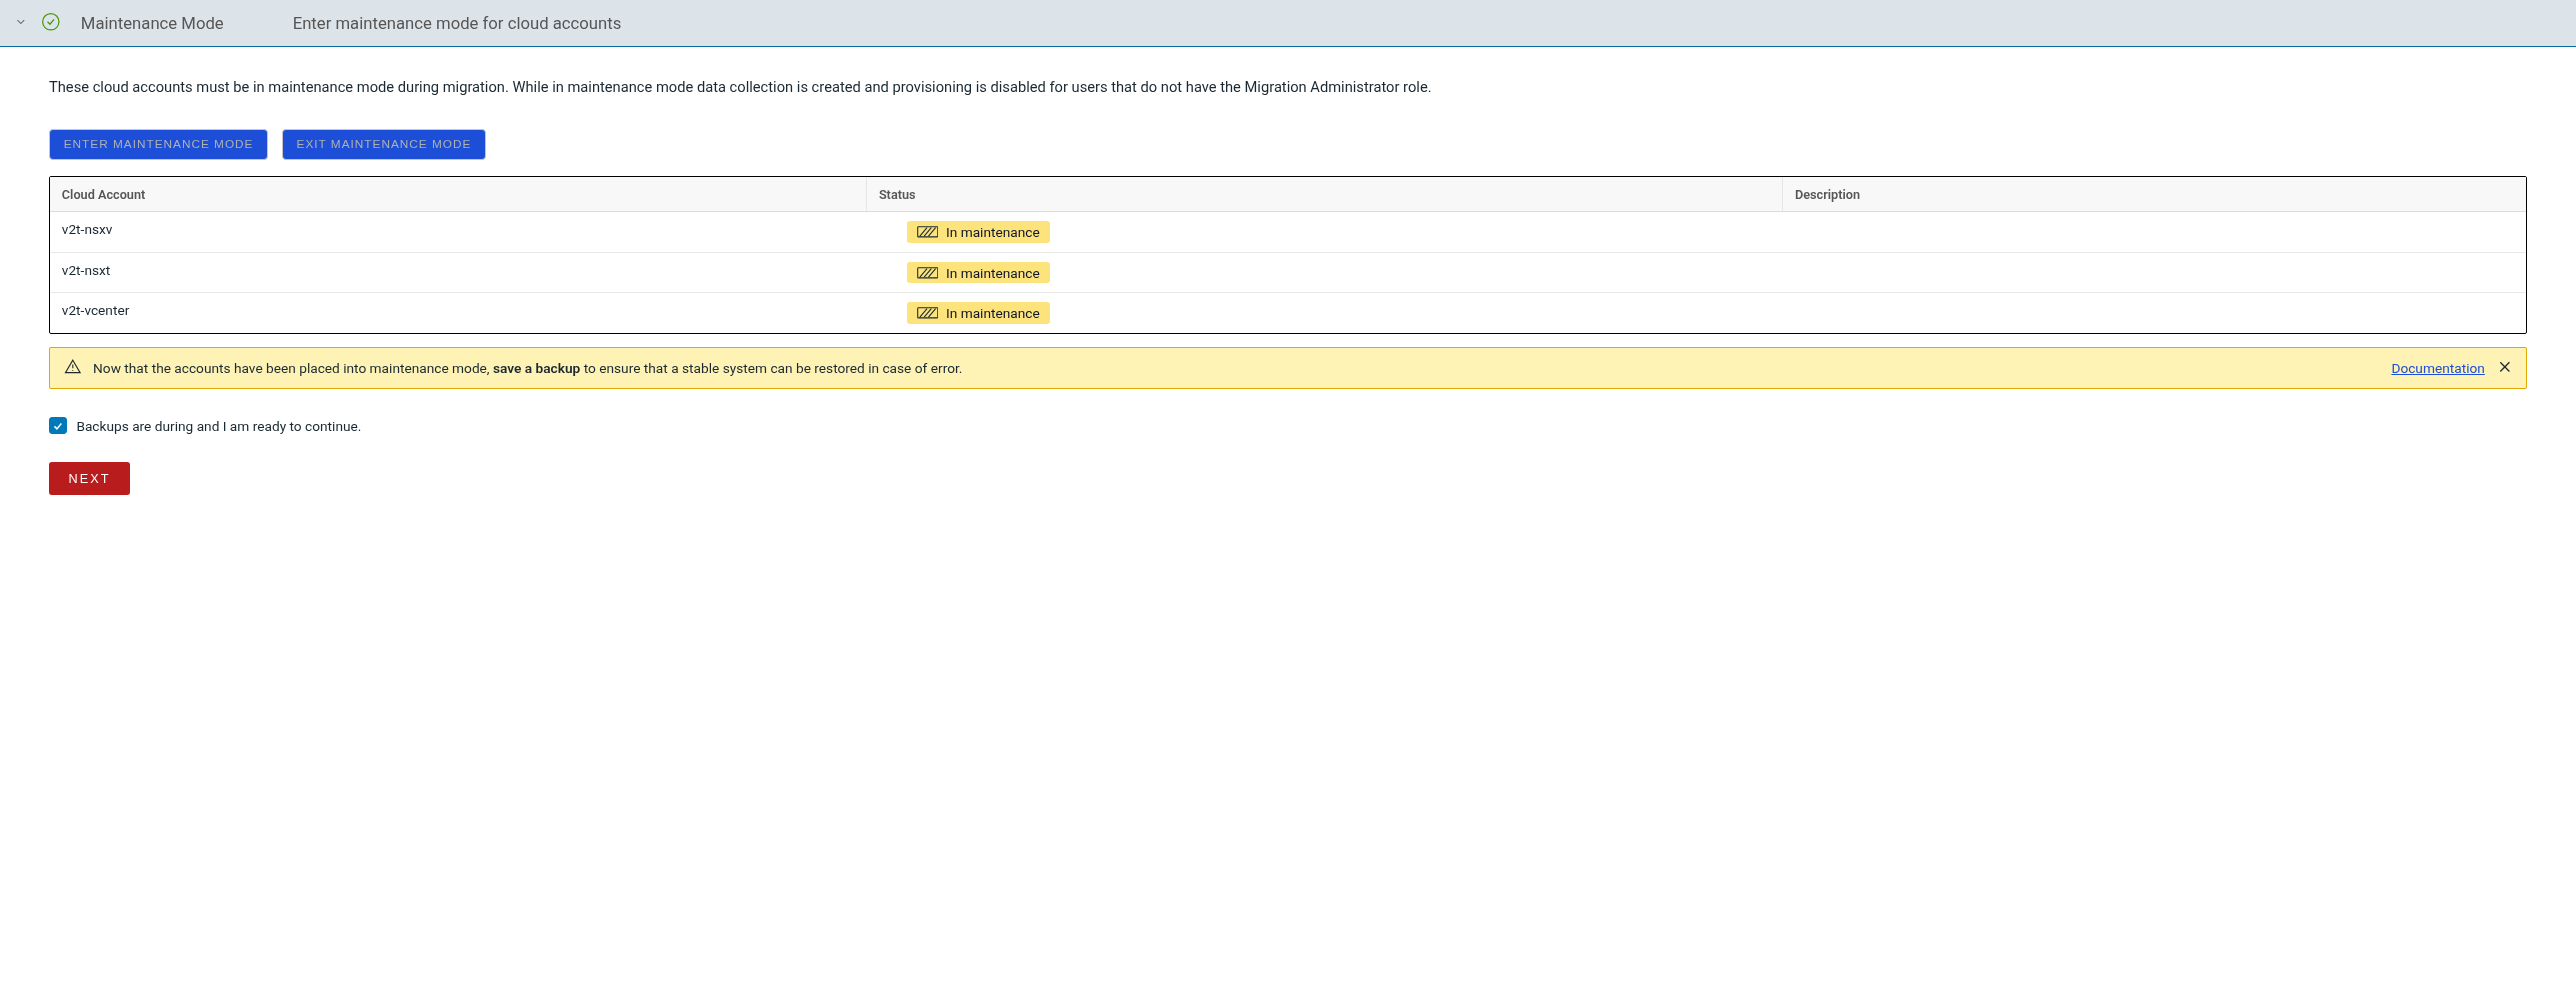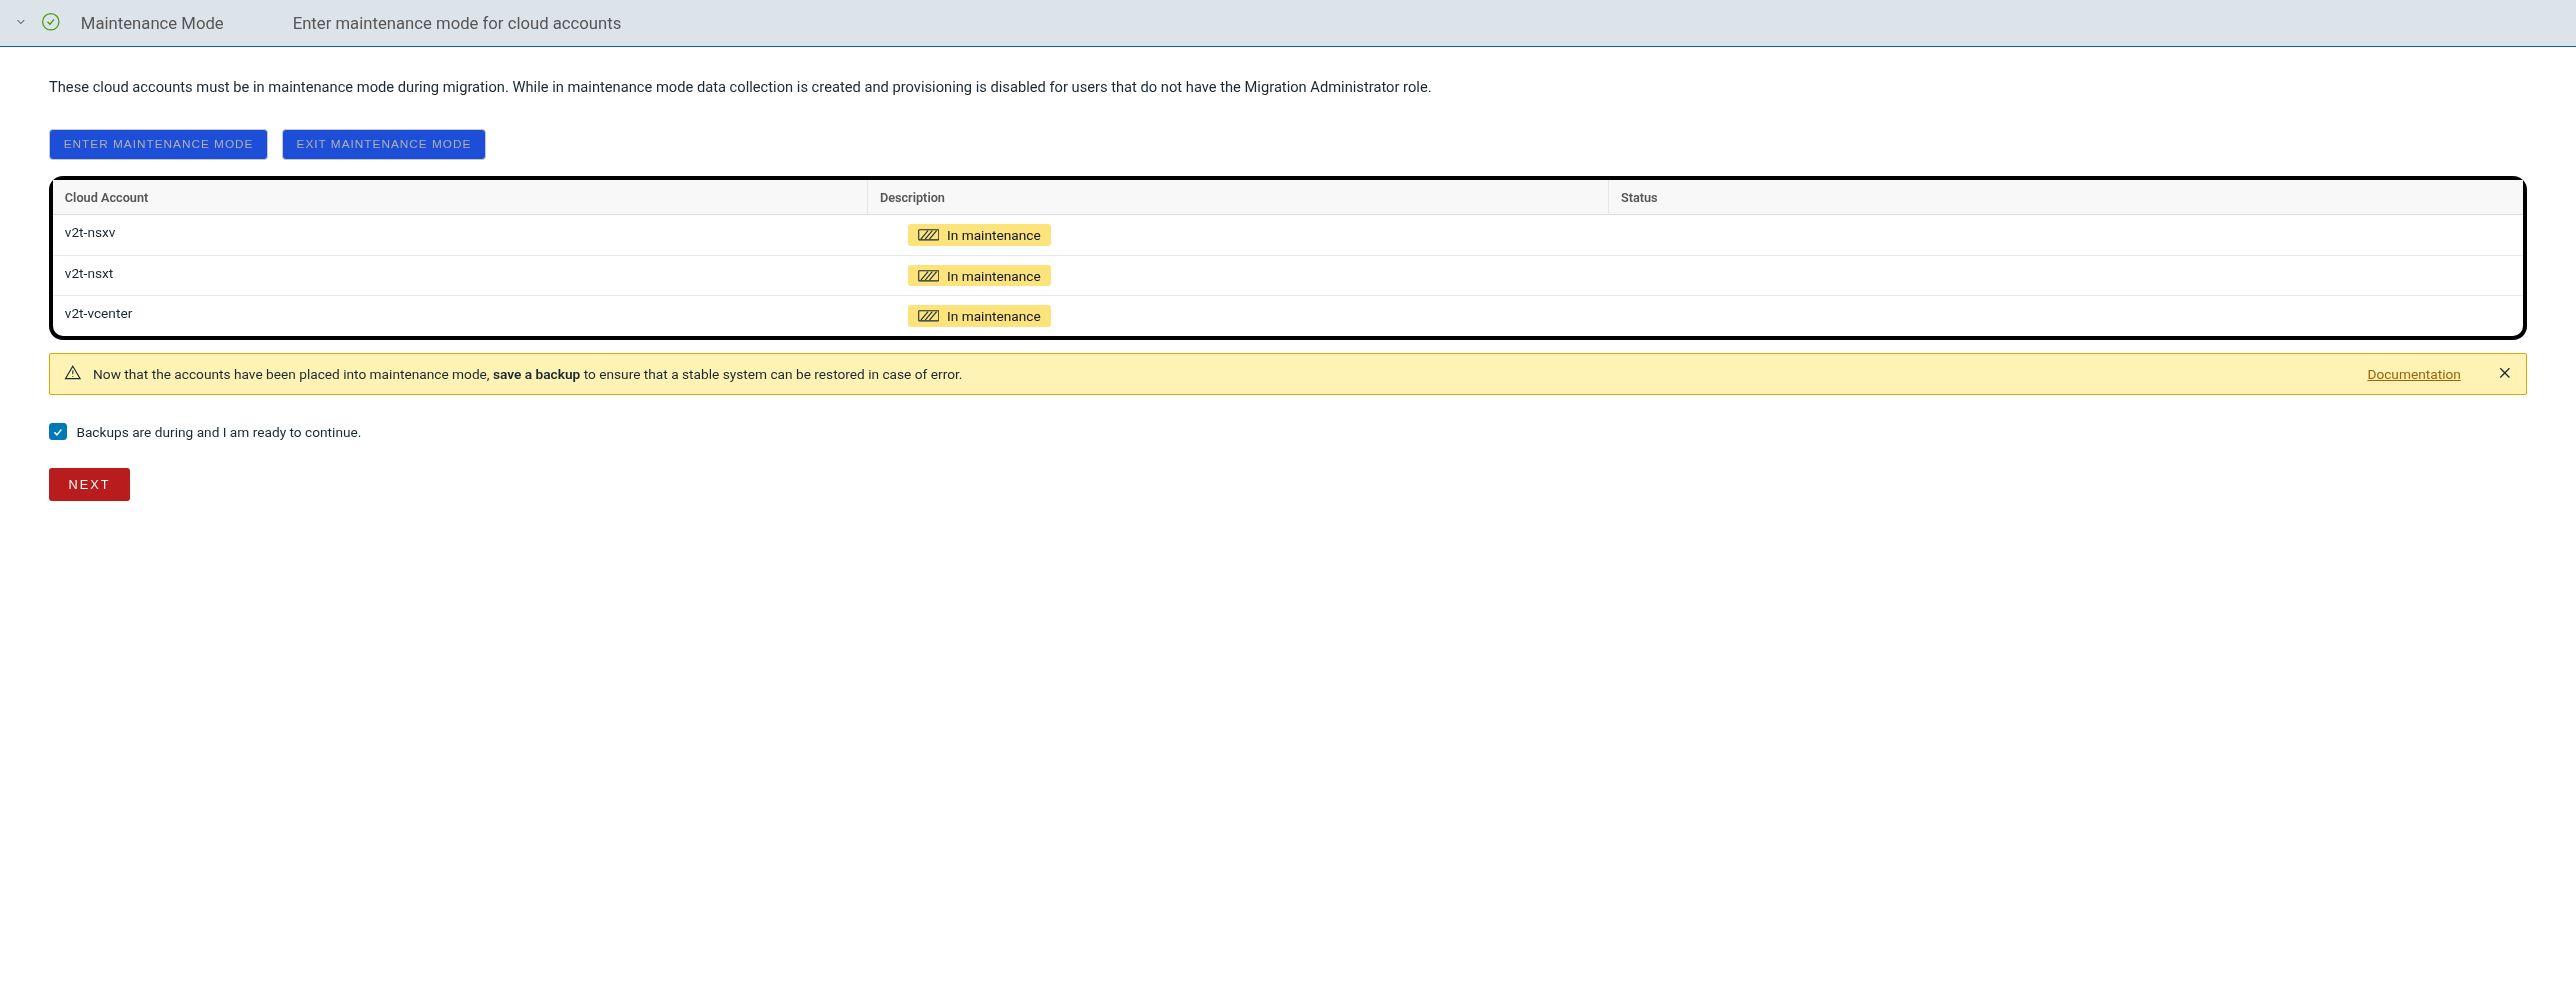--- a/index.html
+++ b/index.html
@@ -56,22 +56,22 @@
     background: #1d4ed8;
     color: #b0b0b0;
     font-size: 11.8px;
     letter-spacing: 1px;
     padding: 7.8px 13.7px;
     border-radius: 3.9px;
     cursor: default;
     text-transform: uppercase;
   }
   .grid {
-    border: 4px solid #000000;
-    border-radius: 14px;
+    border: 1px solid #000000;
+    border-radius: 2px;
   }
   .grid-header {
     display: flex;
     background: #f8f8f8;
     border-bottom: 1px solid #dcdcdc;
   }
   .grid-th {
     font-size: 12.7px;
     color: #565656;
     font-weight: 600;
@@ -114,23 +114,23 @@
     padding: 9.8px 13.7px;
     display: flex;
     align-items: center;
     gap: 11.8px;
     font-size: 13.7px;
     color: #1b2a32;
   }
   .alert .msg { flex: 1; }
   .alert .msg strong { font-weight: 600; }
   .alert a {
-    color: #a16207;
+    color: #1d4ed8;
     text-decoration: underline;
-    margin-right: 24px;
+    margin-right: 0;
   }
   .warn-icon { width: 17.6px; height: 17.6px; fill: none; stroke: #1b2a32; stroke-width: 1.5; }
   .close-icon { width: 15.7px; height: 15.7px; stroke: #1b2a32; stroke-width: 2; cursor: pointer; }
   .checkbox-row {
     display: flex;
     align-items: center;
     gap: 9.8px;
     margin-top: 27.4px;
     font-size: 13.7px;
     color: #1b2a32;
@@ -183,22 +183,22 @@
   <p class="intro-text">These cloud accounts must be in maintenance mode during migration. While in maintenance mode data collection is created and provisioning is disabled for users that do not have the Migration Administrator role.</p>
 
   <div class="btn-row">
     <button class="btn-outline">ENTER MAINTENANCE MODE</button>
     <button class="btn-outline">EXIT MAINTENANCE MODE</button>
   </div>
 
   <div class="grid">
     <div class="grid-header">
       <div class="grid-th col-account">Cloud Account</div>
+      <div class="grid-th col-status">Status</div>
       <div class="grid-th col-desc">Description</div>
-      <div class="grid-th col-status">Status</div>
     </div>
     <div id="grid-body">
         <div class="grid-row">
           <div class="grid-td col-account">v2t-nsxv</div>
           <div class="grid-td col-status"><span class="badge-maint">
               <svg class="hatch-icon" viewBox="0 0 30 16">
                 <rect x="1" y="1" width="28" height="14" rx="1" fill="none" stroke="#1b2a32" stroke-width="1.5"></rect>
                 <line x1="4" y1="14" x2="14" y2="2" stroke="#1b2a32" stroke-width="1.5"></line>
                 <line x1="10" y1="14" x2="20" y2="2" stroke="#1b2a32" stroke-width="1.5"></line>
                 <line x1="16" y1="14" x2="26" y2="2" stroke="#1b2a32" stroke-width="1.5"></line>

